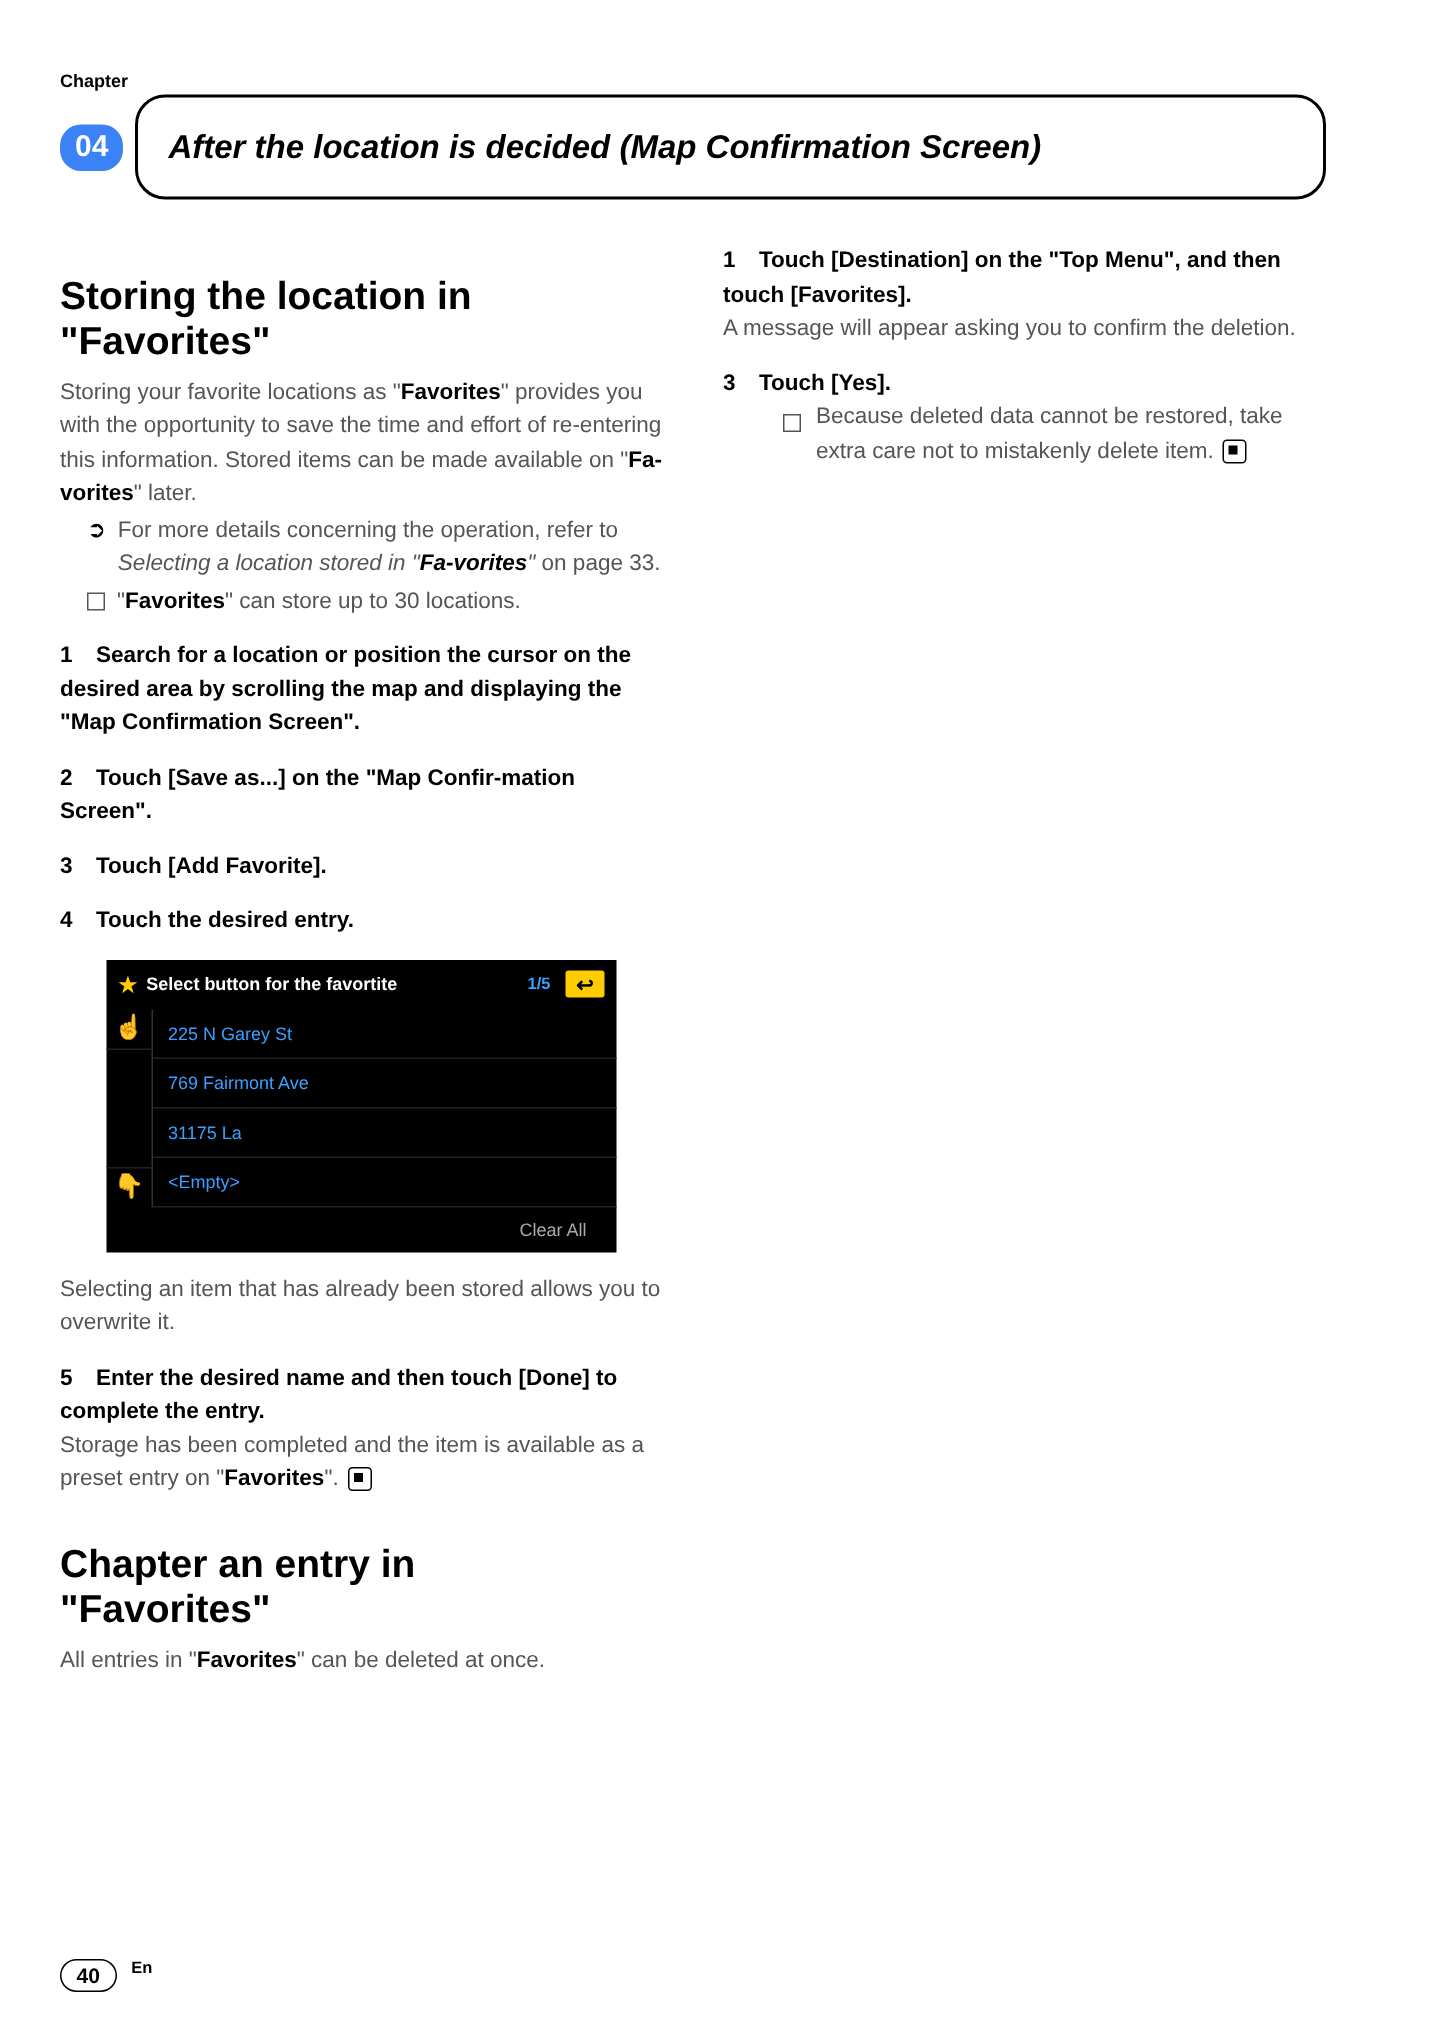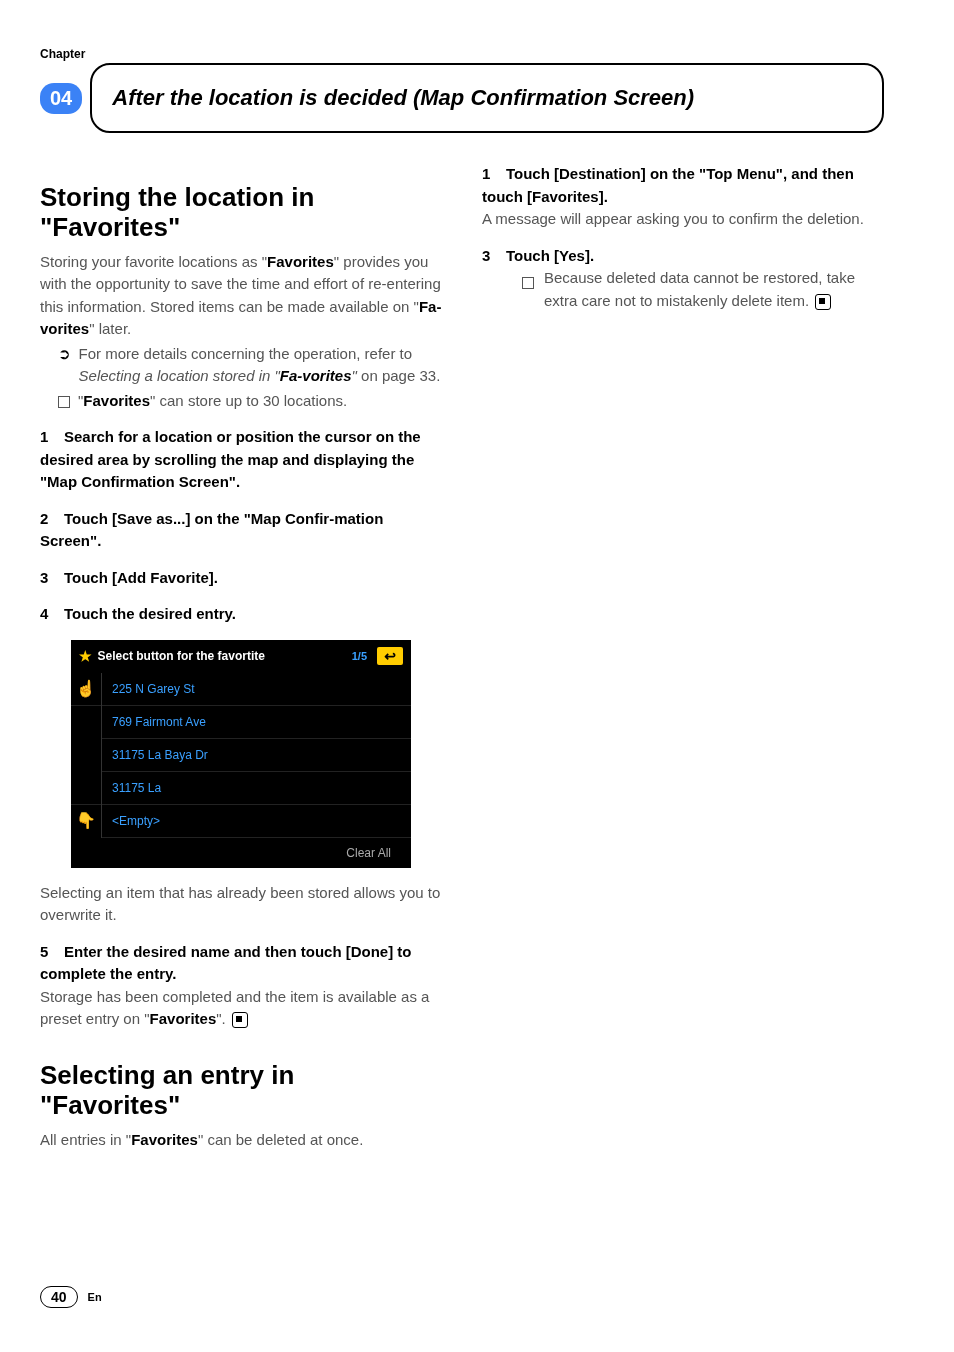--- a/index.html
+++ b/index.html
@@ -193,24 +193,23 @@
   }
   .small-box {
     display: inline-block;
     width: 10px;
     height: 10px;
     border: 1.5px solid #555;
     vertical-align: middle;
   }
   .footer {
     position: absolute;
-    bottom: 44px;
+    bottom: 24px;
     left: 40px;
     display: flex;
-    align-items: center;
   }
   .page-badge {
     border: 1.5px solid #000;
     border-radius: 12px;
     padding: 2px 10px;
     font-weight: bold;
     font-size: 14px;
     margin-right: 10px;
   }
   .lang {
@@ -275,40 +274,39 @@
         </div>
         <div class="ss-body">
           <div class="ss-scroll">
             <div class="ss-scroll-btn">☝</div>
             <div class="ss-scroll-btn ss-scroll-mid"></div>
             <div class="ss-scroll-btn">👇</div>
           </div>
           <div class="ss-list">
             <div class="ss-row">225 N Garey St</div>
             <div class="ss-row">769 Fairmont Ave</div>
-            <div class="ss-row">31175 La Baya Dr</div>
             <div class="ss-row">31175 La</div>
             <div class="ss-row">&lt;Empty&gt;</div>
           </div>
         </div>
         <div class="ss-footer">
           <span class="ss-clear">Clear All</span>
         </div>
       </div>
 
       <div>Selecting an item that has already been stored allows you to overwrite it.</div>
 
       <div class="step"><span class="num">5</span><span>Enter the desired name and then touch [Done] to complete the entry.</span></div>
       <div>
         <span>Storage has been completed and the item is available as a preset entry on "</span><span class="bold">Favorites</span><span>".</span>
         <span class="end-square"></span>
       </div>
 
       <div class="section-head" style="margin-top:30px">
-        <span>Selecting an entry in</span><br>
+        <span>Chapter an entry in</span><br>
         <span>"Favorites"</span>
       </div>
 
       <div>
         <span>All entries in "</span><span class="bold">Favorites</span><span>" can be deleted at once.</span>
       </div>
 
     </div>
 
     <div class="col">

